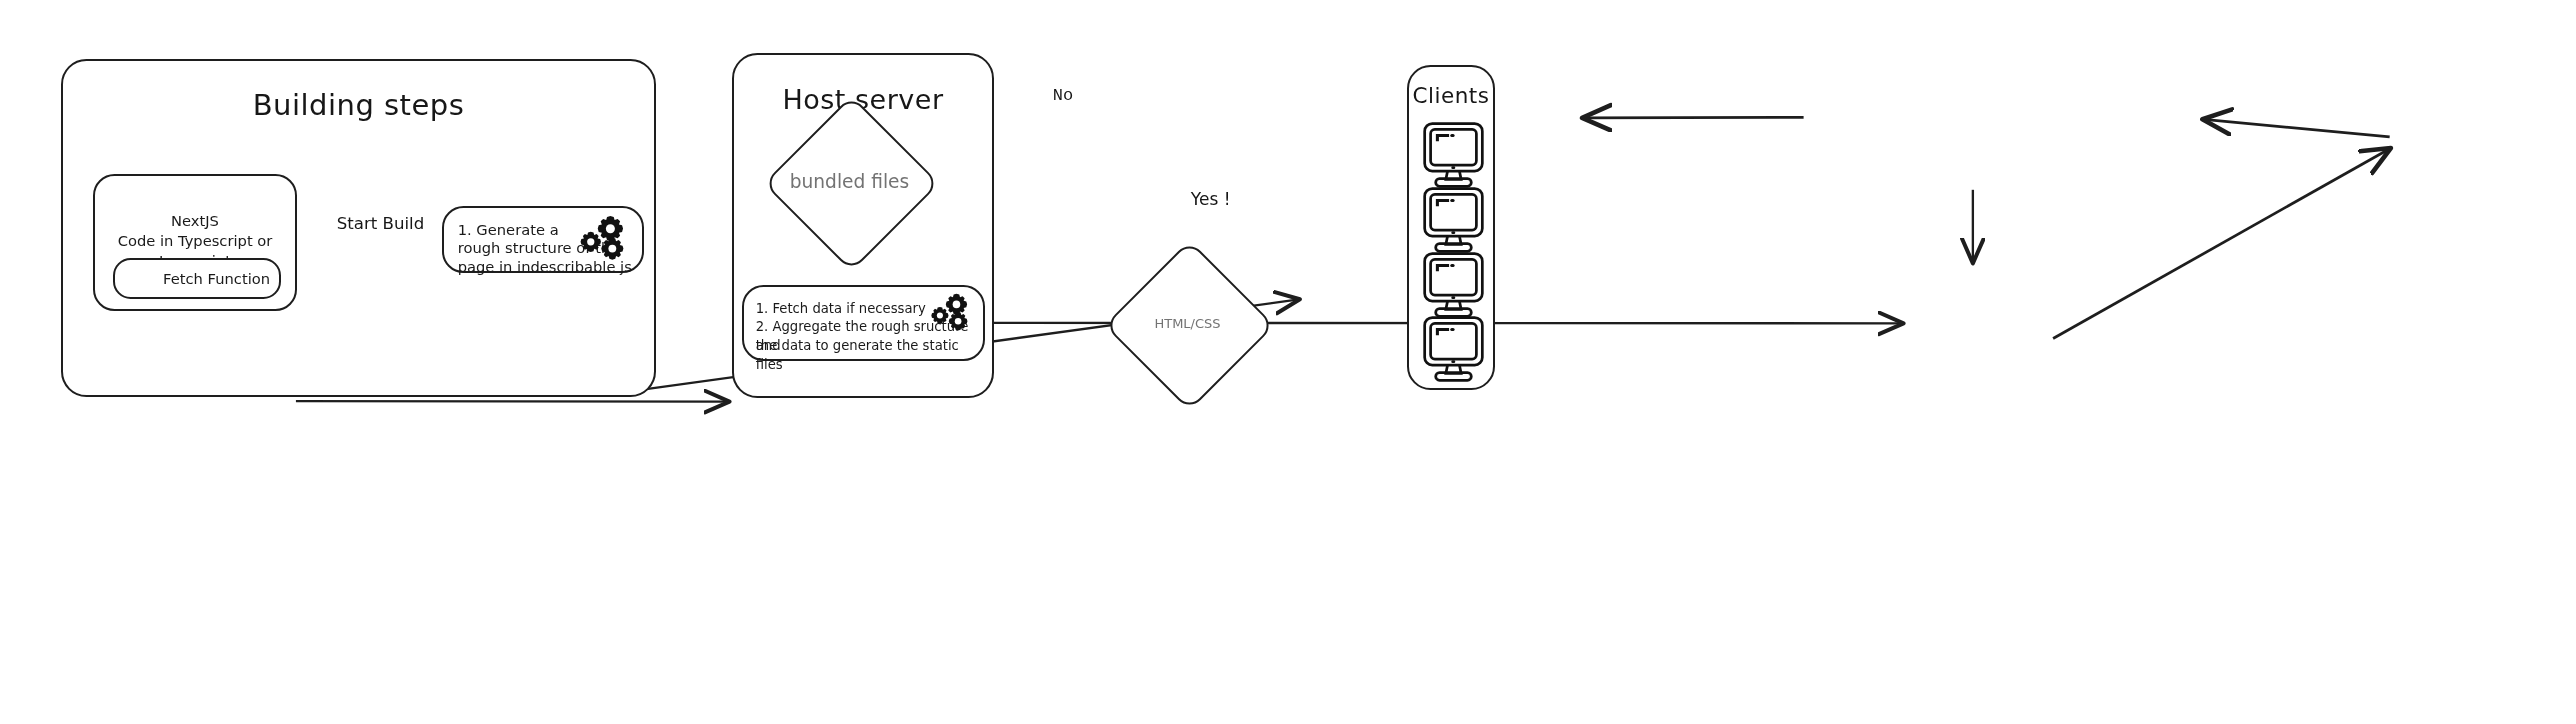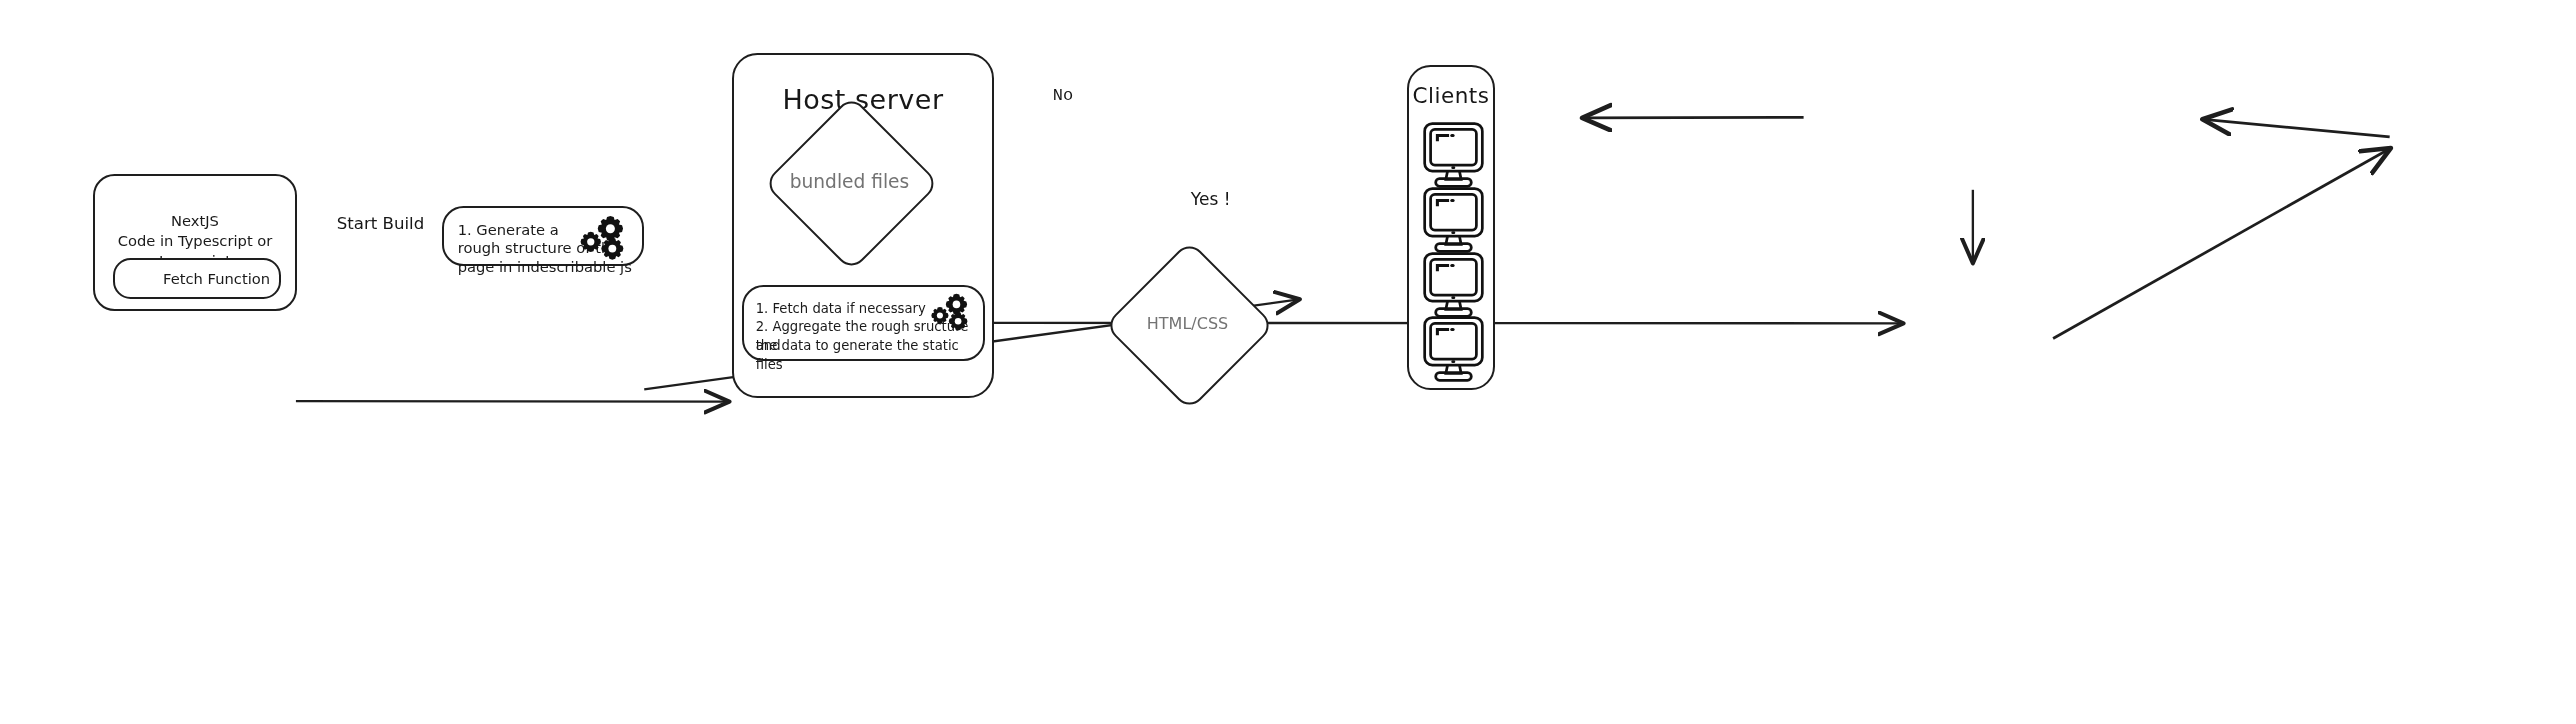--- a/index.html
+++ b/index.html
@@ -53,32 +53,35 @@
 
     <path d="M1843,120 L1618,120.5" fill="none" stroke="#1e1e1e" stroke-width="2.8" marker-end="url(#ah)"></path>
 
     <path d="M2016,194 L2016,268" fill="none" stroke="#1e1e1e" stroke-width="2.4" marker-end="url(#ah)"></path>
 
     <path d="M2442,140 L2252,122" fill="none" stroke="#1e1e1e" stroke-width="2.8" marker-end="url(#ah)"></path>
 
     <path d="M2098,346 L2442,152" fill="none" stroke="#1e1e1e" stroke-width="2.8" marker-end="url(#ah)"></path>
   </svg>
 
+  <div class="panel" style="left:61px;top:59px;width:595px;height:338px;">
+    <div class="panel-title" style="top:27px;font-size:29px;">Building steps</div>
+  </div>
 
   <div class="node" style="left:93px;top:174px;width:204px;height:137px;">
     <div class="ctext" style="top:35px;font-size:14.7px;">NextJS</div>
     <div class="ctext" style="top:55px;font-size:14.7px;">Code in Typescript or Javascript</div>
     <div class="node-inner" style="left:17.6px;top:82px;width:168px;height:41px;">
       <span style="font-size:14.7px;">Fetch Function</span>
     </div>
   </div>
 
   <div class="edge-label" style="left:329px;top:214px;font-size:16.6px;">Start Build</div>
 
-  <div class="node" style="left:442px;top:206px;width:202px;height:60px;">
+  <div class="node" style="left:442px;top:206px;width:202px;height:67px;">
     <div class="ltext f15" style="left:13.7px;top:10.8px;">1. Generate a</div>
     <div class="ltext f15" style="left:13.7px;top:29px;">rough structure of the</div>
     <div class="ltext f15" style="left:13.7px;top:48px;">page in indescribable js</div>
     <div class="gears" style="right:9.8px;top:5.9px;">
       <svg viewBox="0 0 56 52" width="55" height="51">
         <g fill="#111">
           <path d="M34 2 l3.4 1 .9 3.2 3.1-1.2 2.5 2.5-1.2 3.1 3.2.9 1 3.4-1 3.4-3.2.9 1.2 3.1-2.5 2.5-3.1-1.2-.9 3.2-3.4 1-3.4-1-.9-3.2-3.1 1.2-2.5-2.5 1.2-3.1-3.2-.9-1-3.4 1-3.4 3.2-.9-1.2-3.1 2.5-2.5 3.1 1.2.9-3.2z"></path>
           <circle cx="34" cy="15" r="4.6" fill="#fff"></circle>
           <path d="M14 18 l2.8.8.7 2.6 2.5-1 2 2-1 2.5 2.6.7.8 2.8-.8 2.8-2.6.7 1 2.5-2 2-2.5-1-.7 2.6-2.8.8-2.8-.8-.7-2.6-2.5 1-2-2 1-2.5-2.6-.7-.8-2.8.8-2.8 2.6-.7-1-2.5 2-2 2.5 1 .7-2.6z"></path>
           <circle cx="14" cy="28.4" r="3.7" fill="#fff"></circle>
@@ -117,21 +120,21 @@
   </div>
 
 
   <div class="edge-label" style="left:1045px;top:86px;font-size:17px;font-family:Liberation Mono, monospace;">No</div>
 
 
   <div class="edge-label" style="left:1183px;top:189px;font-size:17px;">Yes !</div>
 
   <div class="diamond" style="left:1129px;top:265px;width:117px;height:117px;">
     <div class="dshape"></div>
-    <div class="dlabel" style="font-size:16px;">HTML/CSS</div>
+    <div class="dlabel" style="font-size:13px;">HTML/CSS</div>
   </div>
 
   <div class="panel" style="left:1407px;top:65px;width:88px;height:325px;border-radius:23.5px;">
     <div class="panel-title" style="top:15.7px;font-size:21.5px;">Clients</div>
   </div>
 
   <div id="client-monitors">
       <div class="monitor" style="left: 1421px; top: 121px;">
     <svg viewBox="0 0 76 92" width="65" height="78">
       <g fill="none" stroke="#111" stroke-width="3.2">

